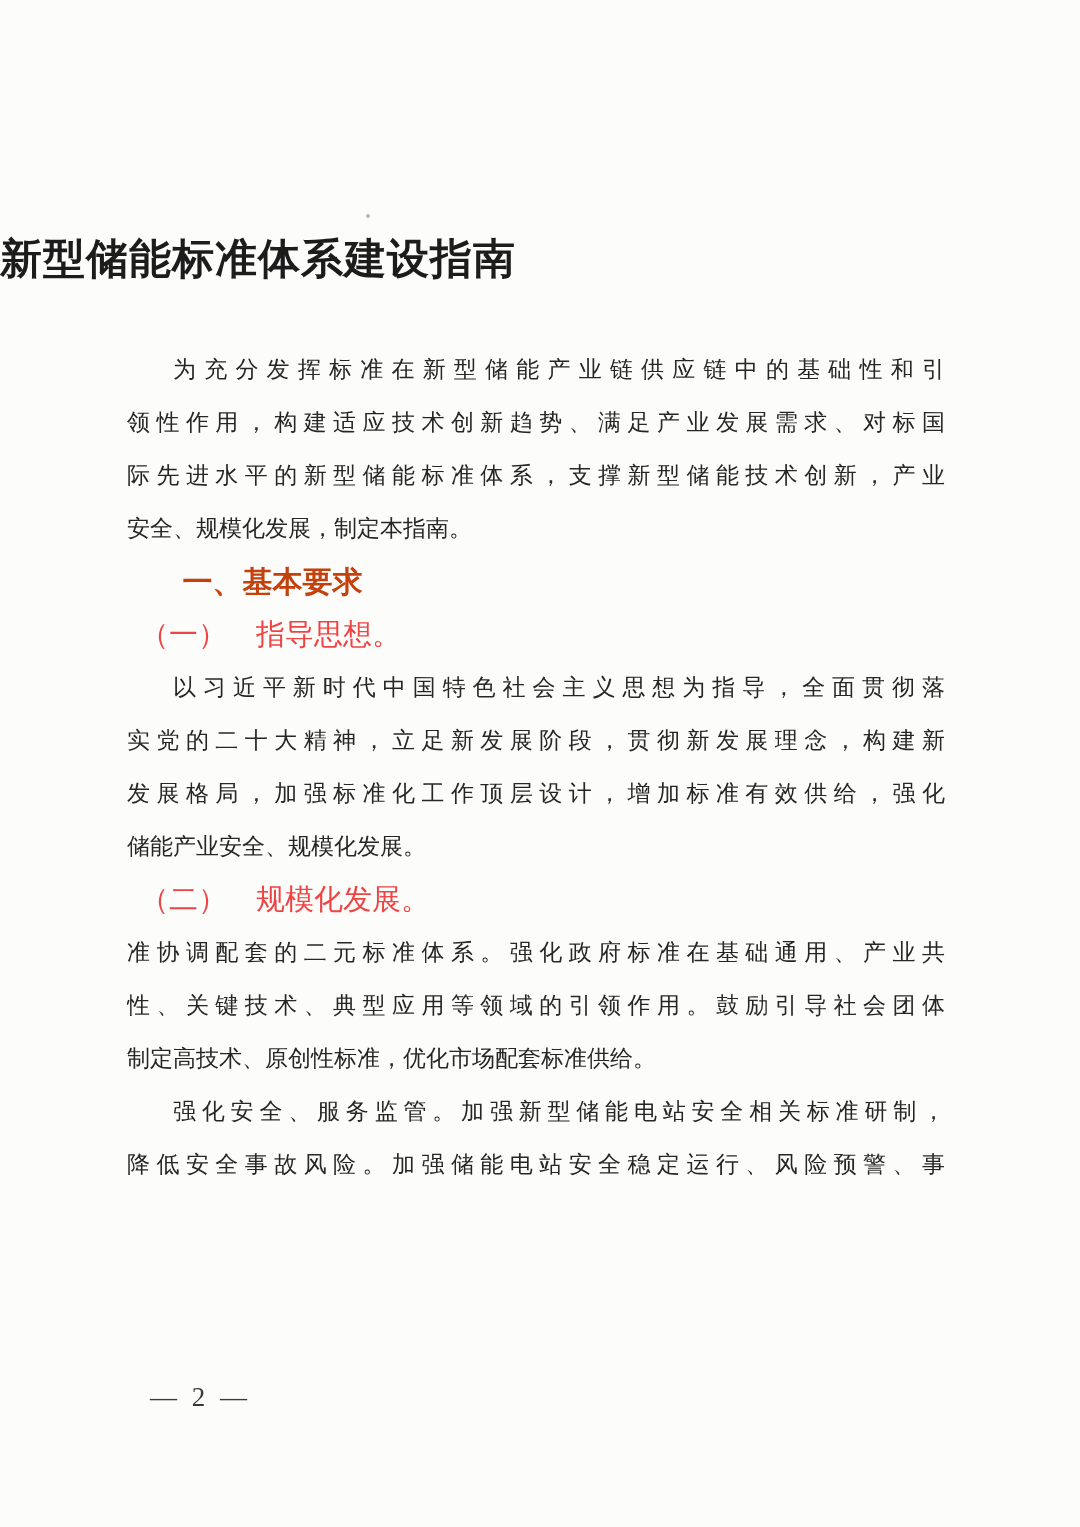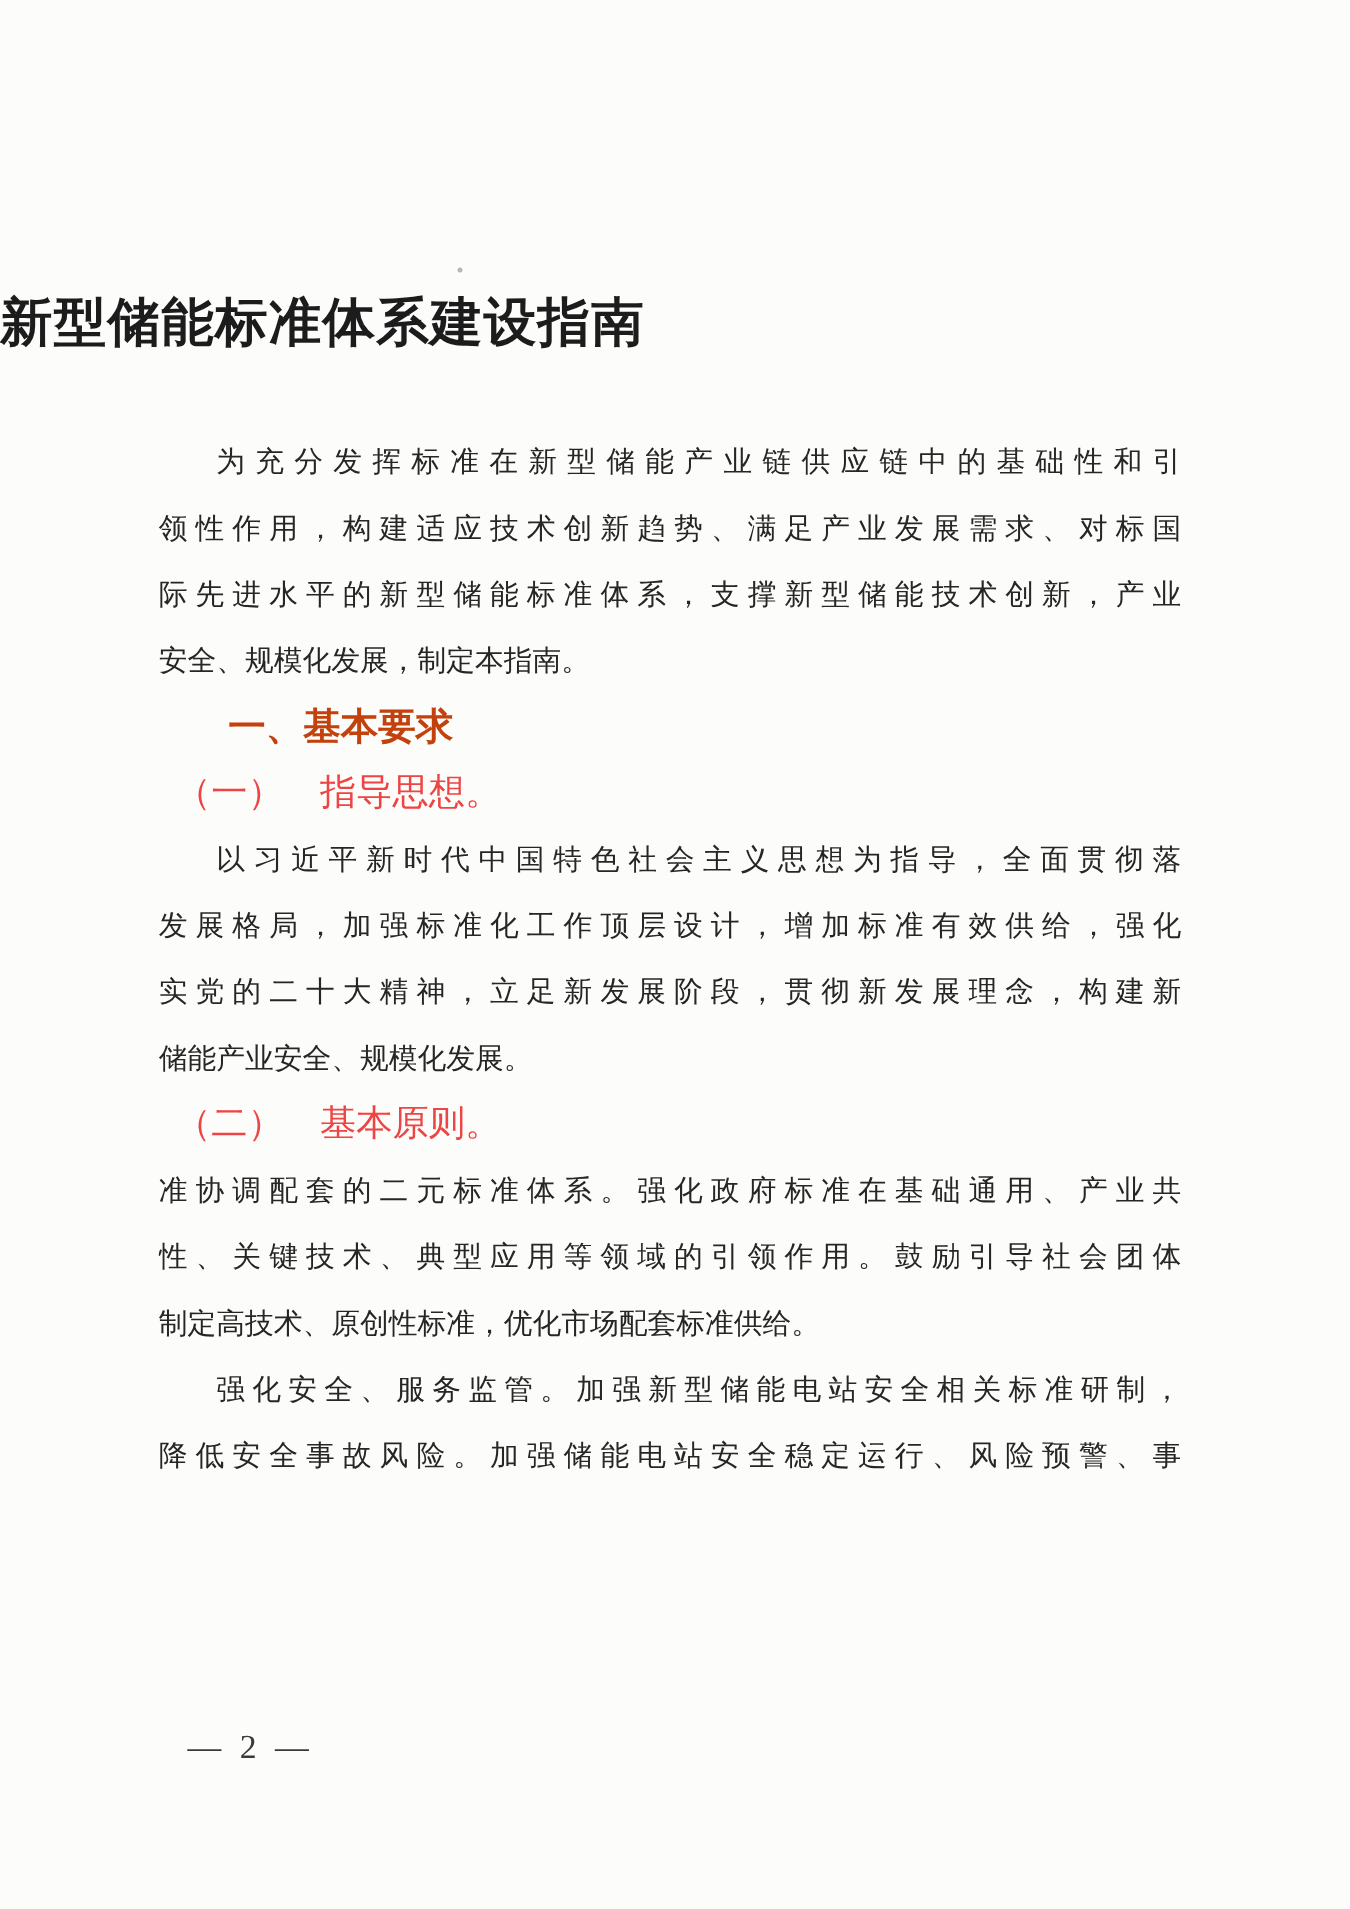--- a/index.html
+++ b/index.html
@@ -89,24 +89,24 @@
   <div class="scan-dot"></div>
   <div class="doc-title">新型储能标准体系建设指南</div>
   <div class="doc-body">
       <div class="line first">为充分发挥标准在新型储能产业链供应链中的基础性和引</div>
       <div class="line">领性作用，构建适应技术创新趋势、满足产业发展需求、对标国</div>
       <div class="line">际先进水平的新型储能标准体系，支撑新型储能技术创新，产业</div>
       <div class="line end">安全、规模化发展，制定本指南。</div>
       <div class="heading">一、基本要求</div>
       <div class="sub">（一）　指导思想。</div>
       <div class="line first">以习近平新时代中国特色社会主义思想为指导，全面贯彻落</div>
+      <div class="line">实党的二十大精神，立足新发展阶段，贯彻新发展理念，构建新</div>
       <div class="line">发展格局，加强标准化工作顶层设计，增加标准有效供给，强化</div>
-      <div class="line">实党的二十大精神，立足新发展阶段，贯彻新发展理念，构建新</div>
       <div class="line end">储能产业安全、规模化发展。</div>
-      <div class="sub">（二）　基本原则。</div>
+      <div class="sub">（二）　规模化发展。</div>
       <div class="line">准协调配套的二元标准体系。强化政府标准在基础通用、产业共</div>
       <div class="line">性、关键技术、典型应用等领域的引领作用。鼓励引导社会团体</div>
       <div class="line end">制定高技术、原创性标准，优化市场配套标准供给。</div>
       <div class="line first">强化安全、服务监管。加强新型储能电站安全相关标准研制，</div>
       <div class="line">降低安全事故风险。加强储能电站安全稳定运行、风险预警、事</div>
     </div>
   <div class="page-number">— 2 —</div>
 </div>
 
 </body></html>

